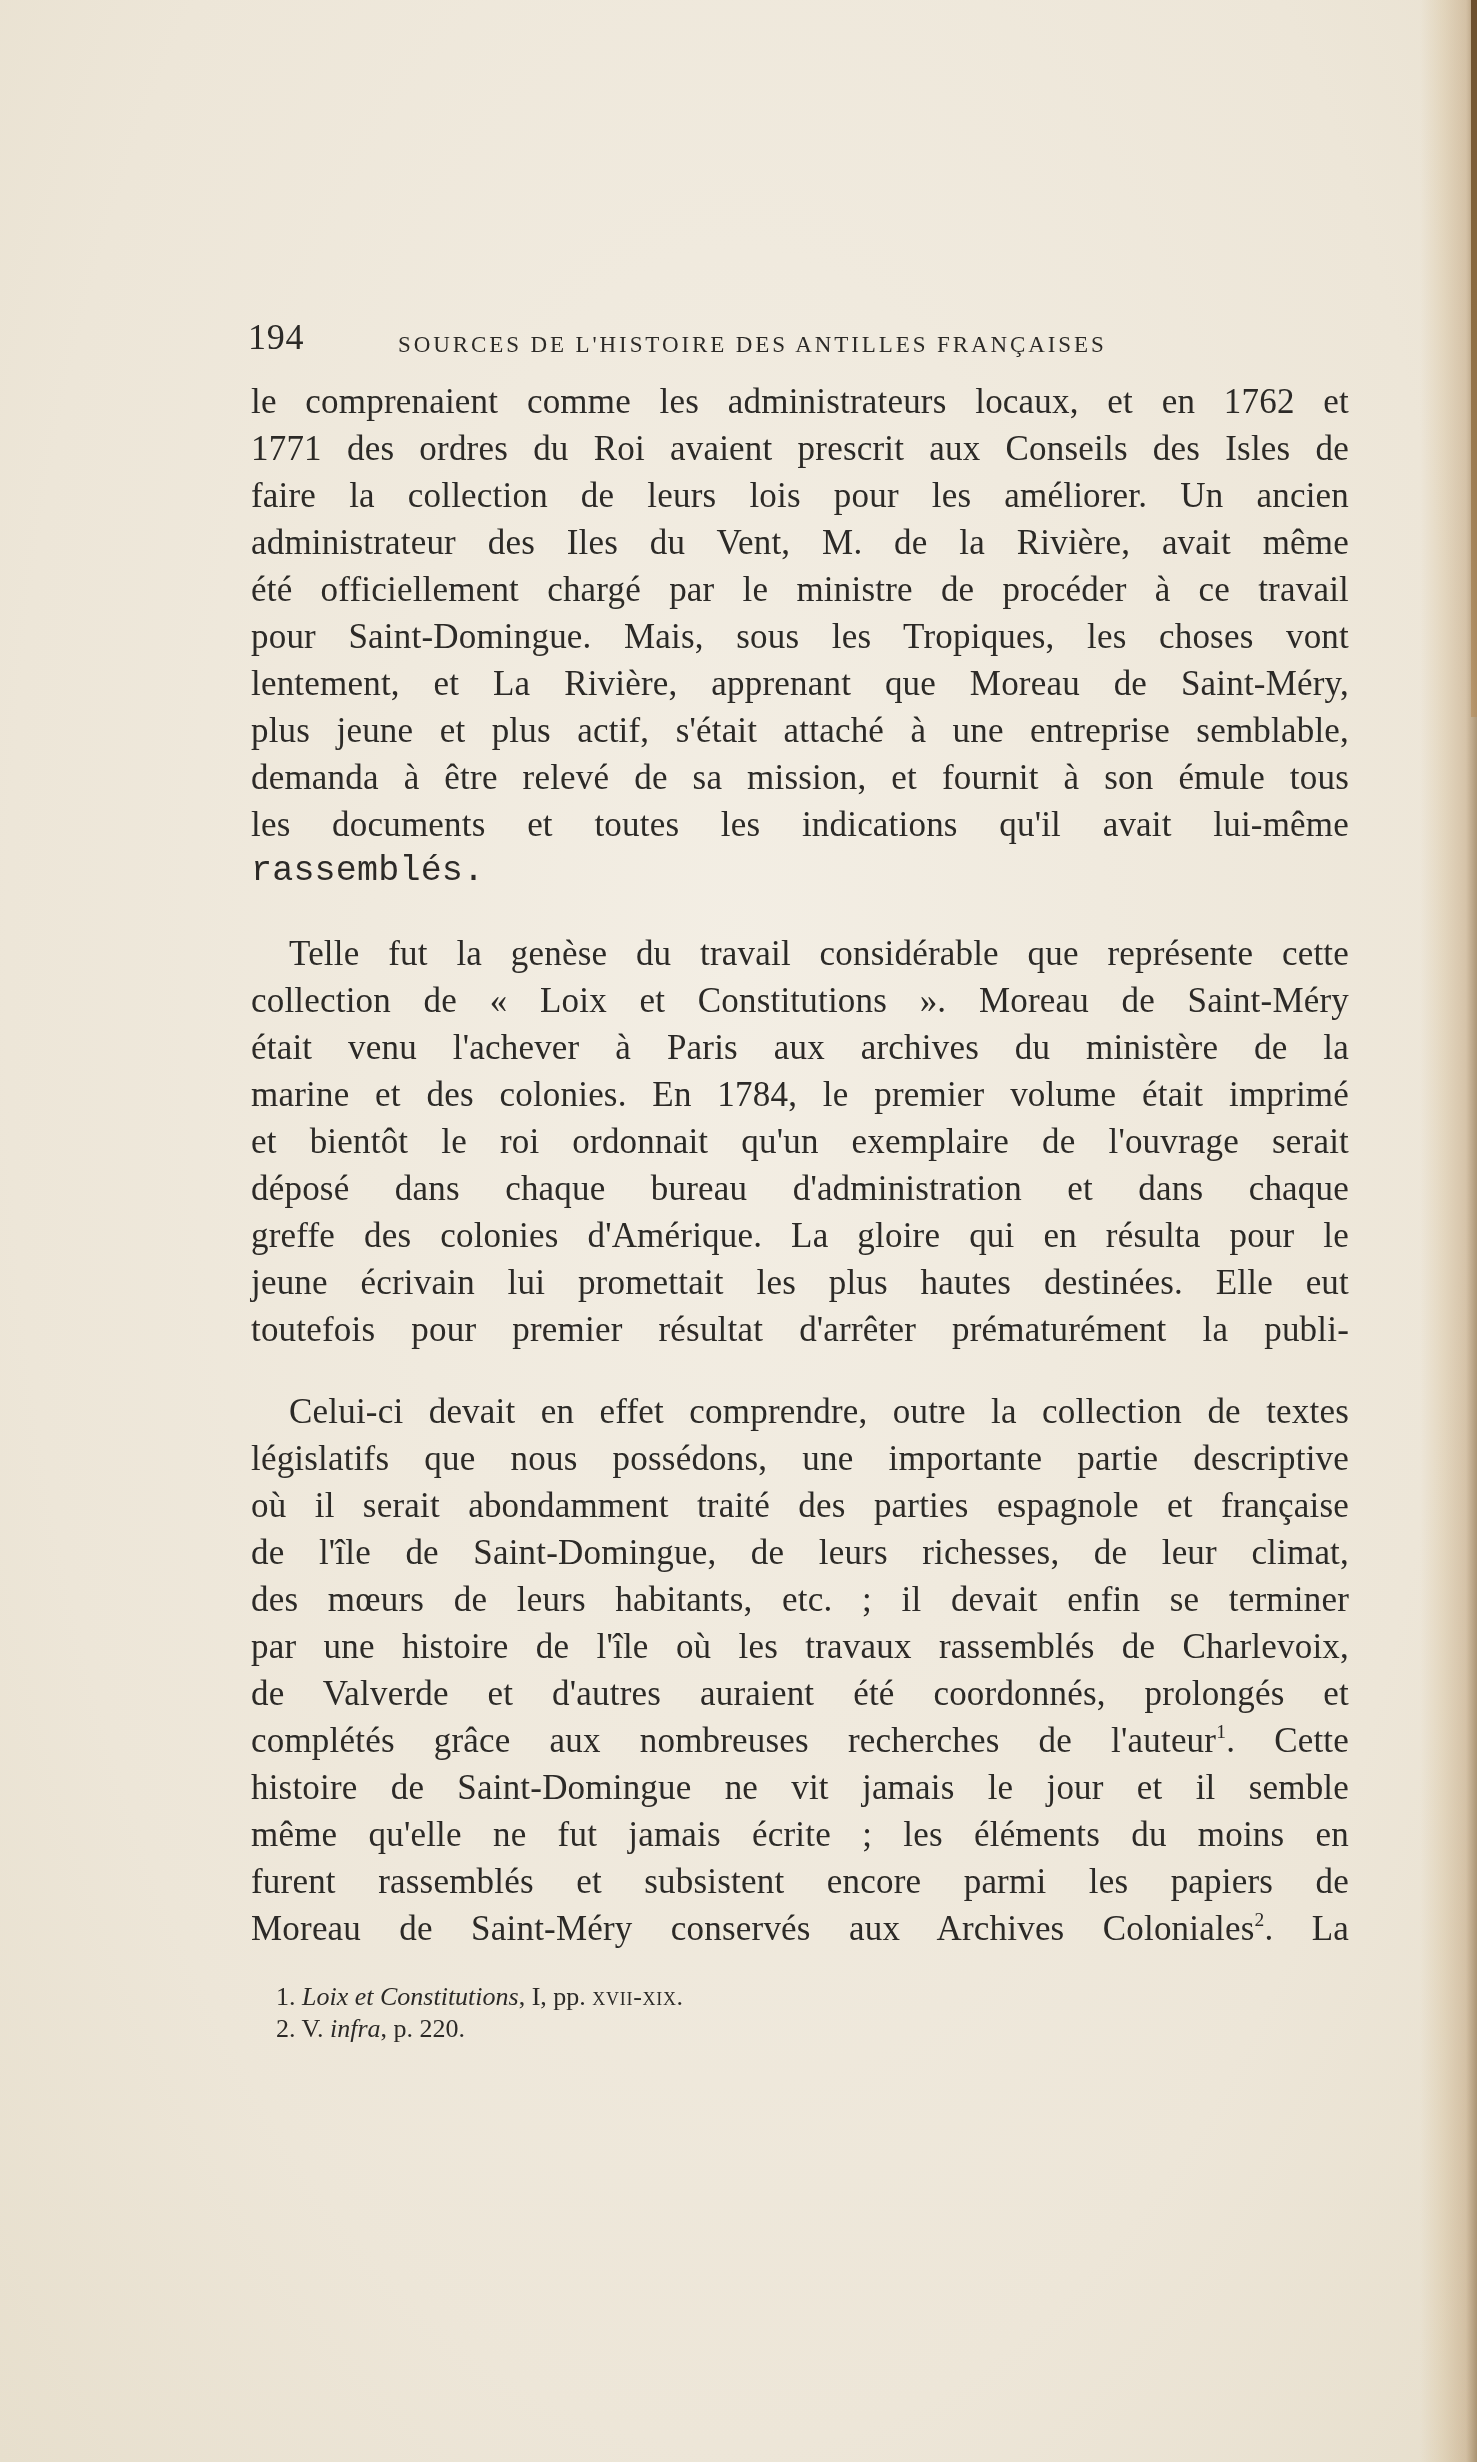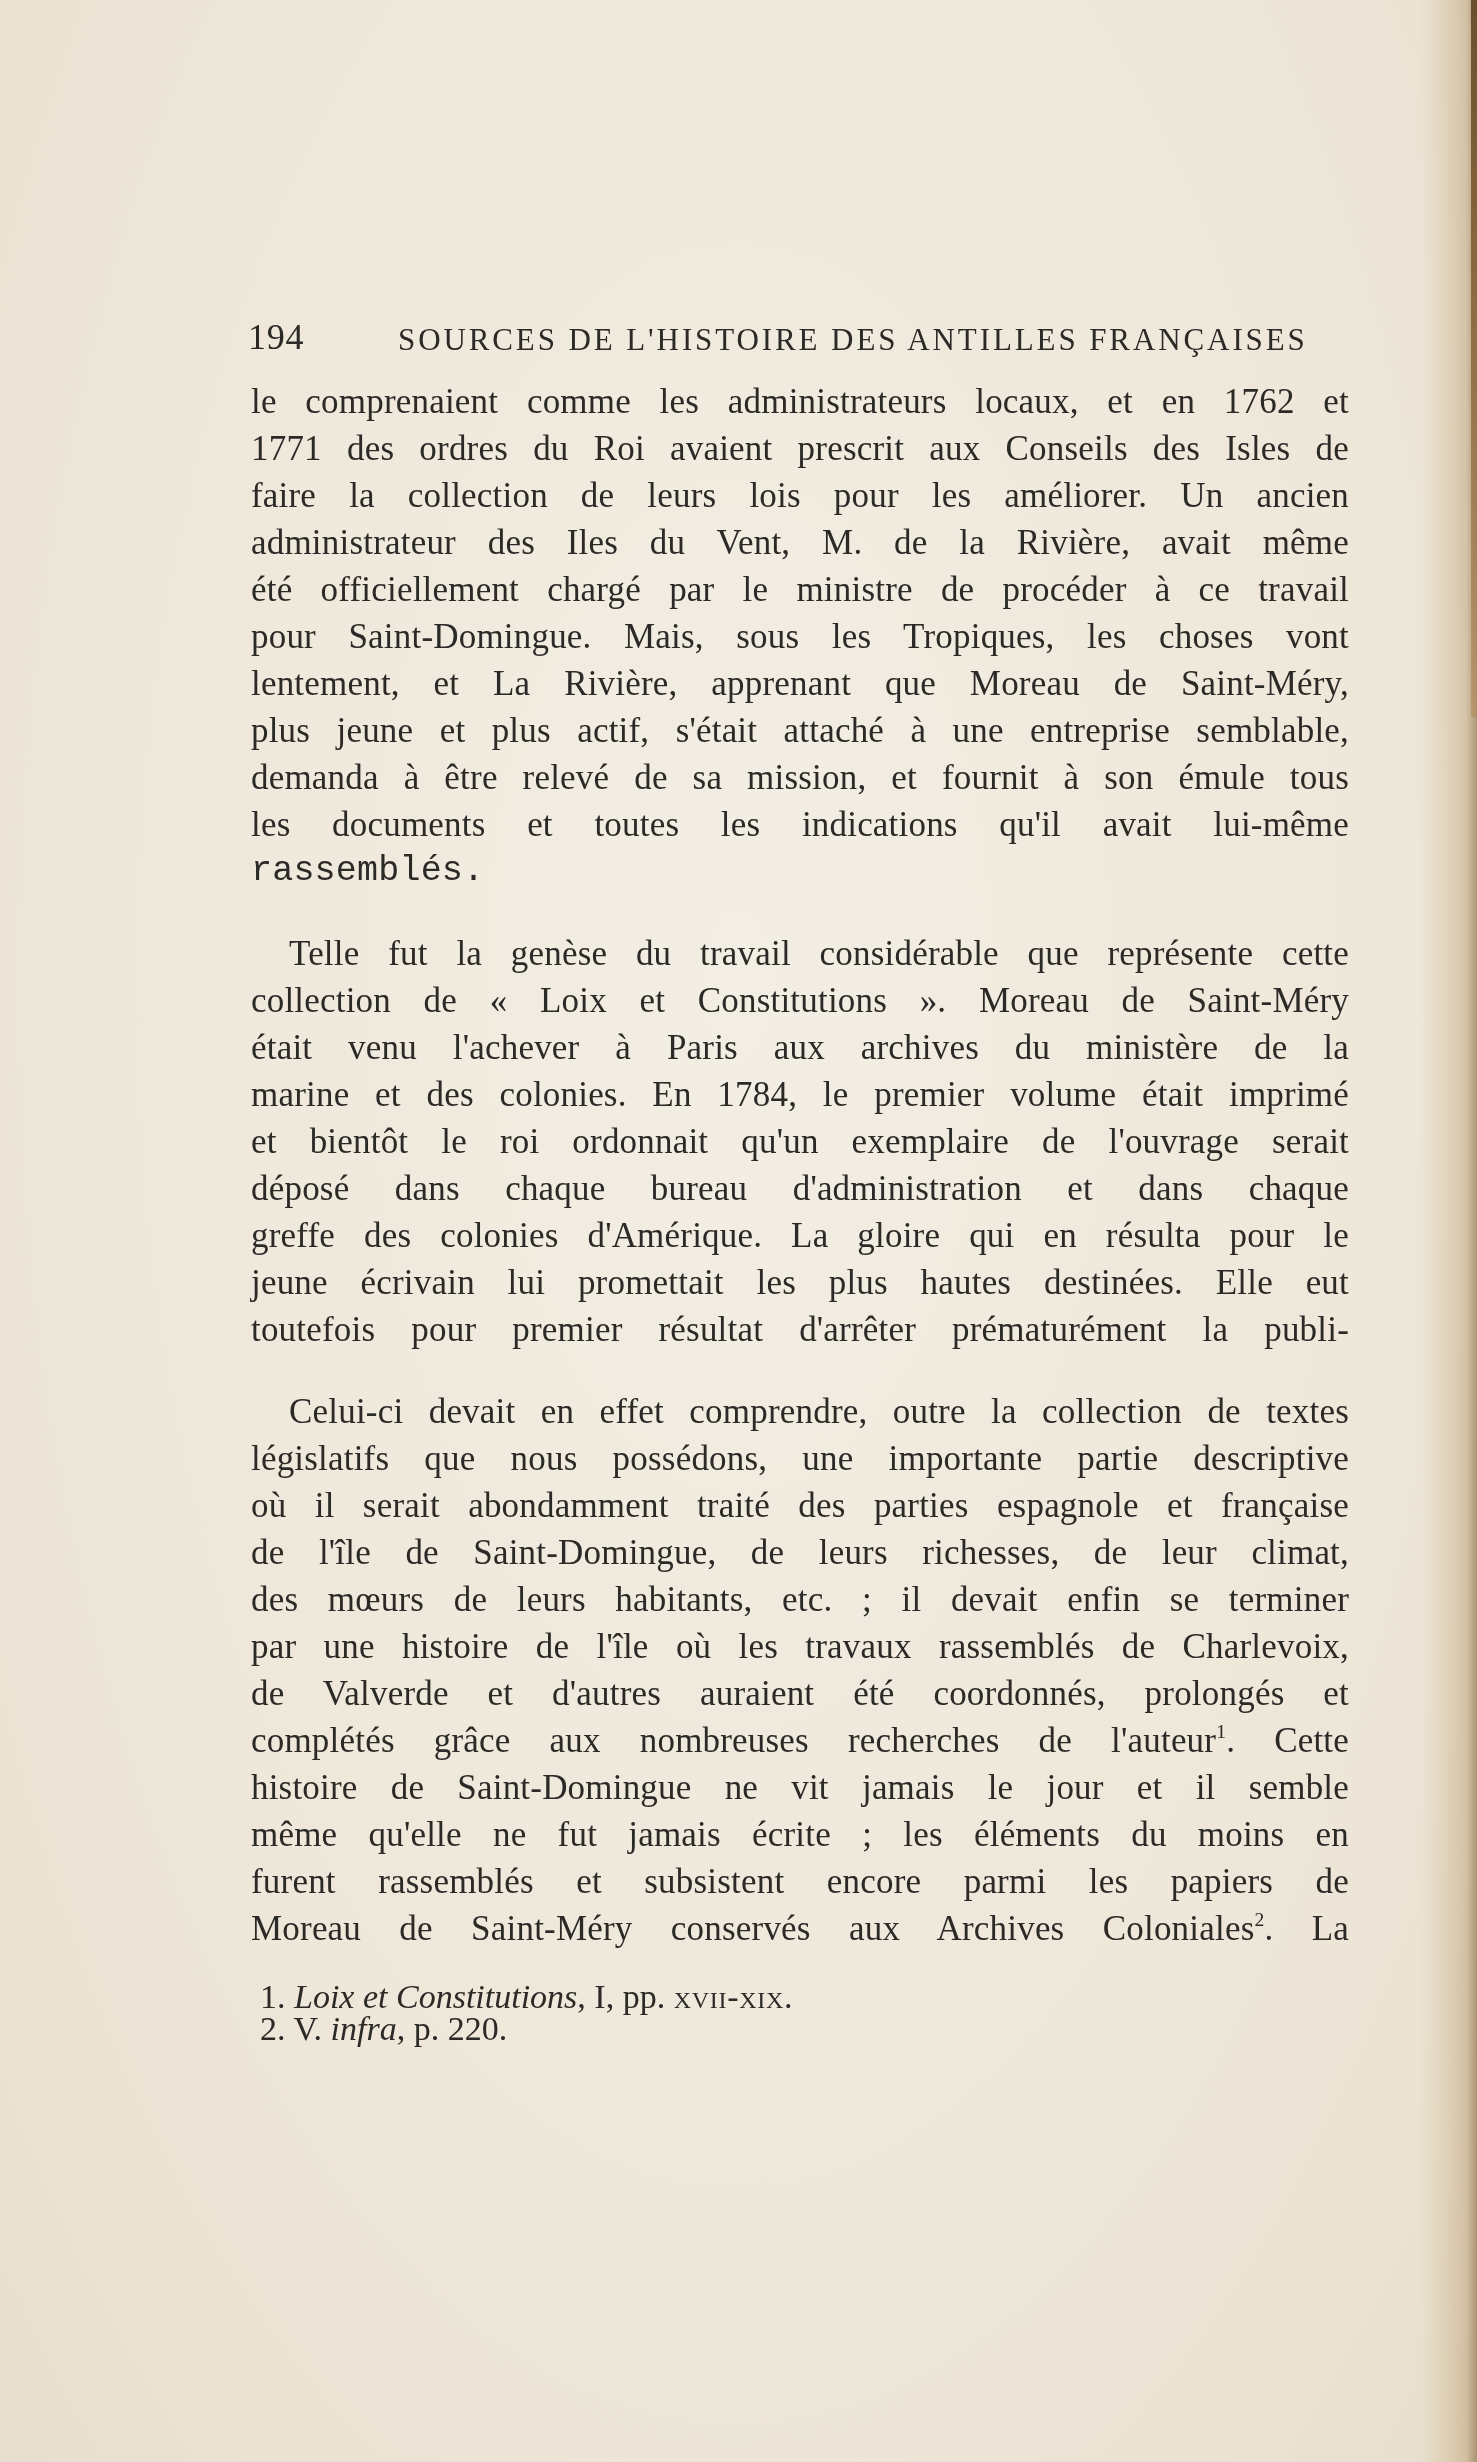--- a/index.html
+++ b/index.html
@@ -21,36 +21,36 @@
     }
     .running-head {
       position: absolute; top: 306px; left: 248px; width: 1108px;
       height: 52px; display: flex; align-items: flex-end;
     }
     .folio {
       font-family: "Liberation Serif", serif; font-size: 36px; letter-spacing: 0.7px;
       width: 150px;
     }
     .head-title {
-      font-family: "Liberation Serif", serif; font-size: 31px; letter-spacing: 2.9px;
+      font-family: "Liberation Serif", serif; font-size: 23px; letter-spacing: 2.9px;
       font-variant: small-caps; text-transform: uppercase;
     }
     .body-text {
       position: absolute; top: 378px; left: 251px; width: 1098px;
       font-family: "Liberation Serif", serif;
       font-size: 35px; line-height: 47px; text-align: justify;
       letter-spacing: 0.2px;
     }
     .line { display: block; text-align: justify; text-align-last: justify; white-space: nowrap; height: 47px; overflow: visible; }
     .line.last { text-align-last: left; font-family: Liberation Mono, monospace; }
     .line.indent { padding-left: 38px; margin-top: 35px; }
     sup { font-size: 19.5px; vertical-align: 14.3px; line-height: 0; }
     .footnotes {
-      position: absolute; top: 1981px; left: 260px; width: 782px;
-      font-family: "Liberation Serif", serif; font-size: 34px; line-height: 32px;
+      position: absolute; top: 1981px; left: 276px; width: 782px;
+      font-family: "Liberation Serif", serif; font-size: 26px; line-height: 32px;
     }
     .fn { display: block; white-space: nowrap; }
     .fn i { font-style: italic; }
     .smallcaps { font-variant: small-caps; text-transform: lowercase; letter-spacing: 0.7px; }
   </style>
 </head>
 <body>
 
 <div class="page-bg"></div>
 <div class="page-edge"></div>

